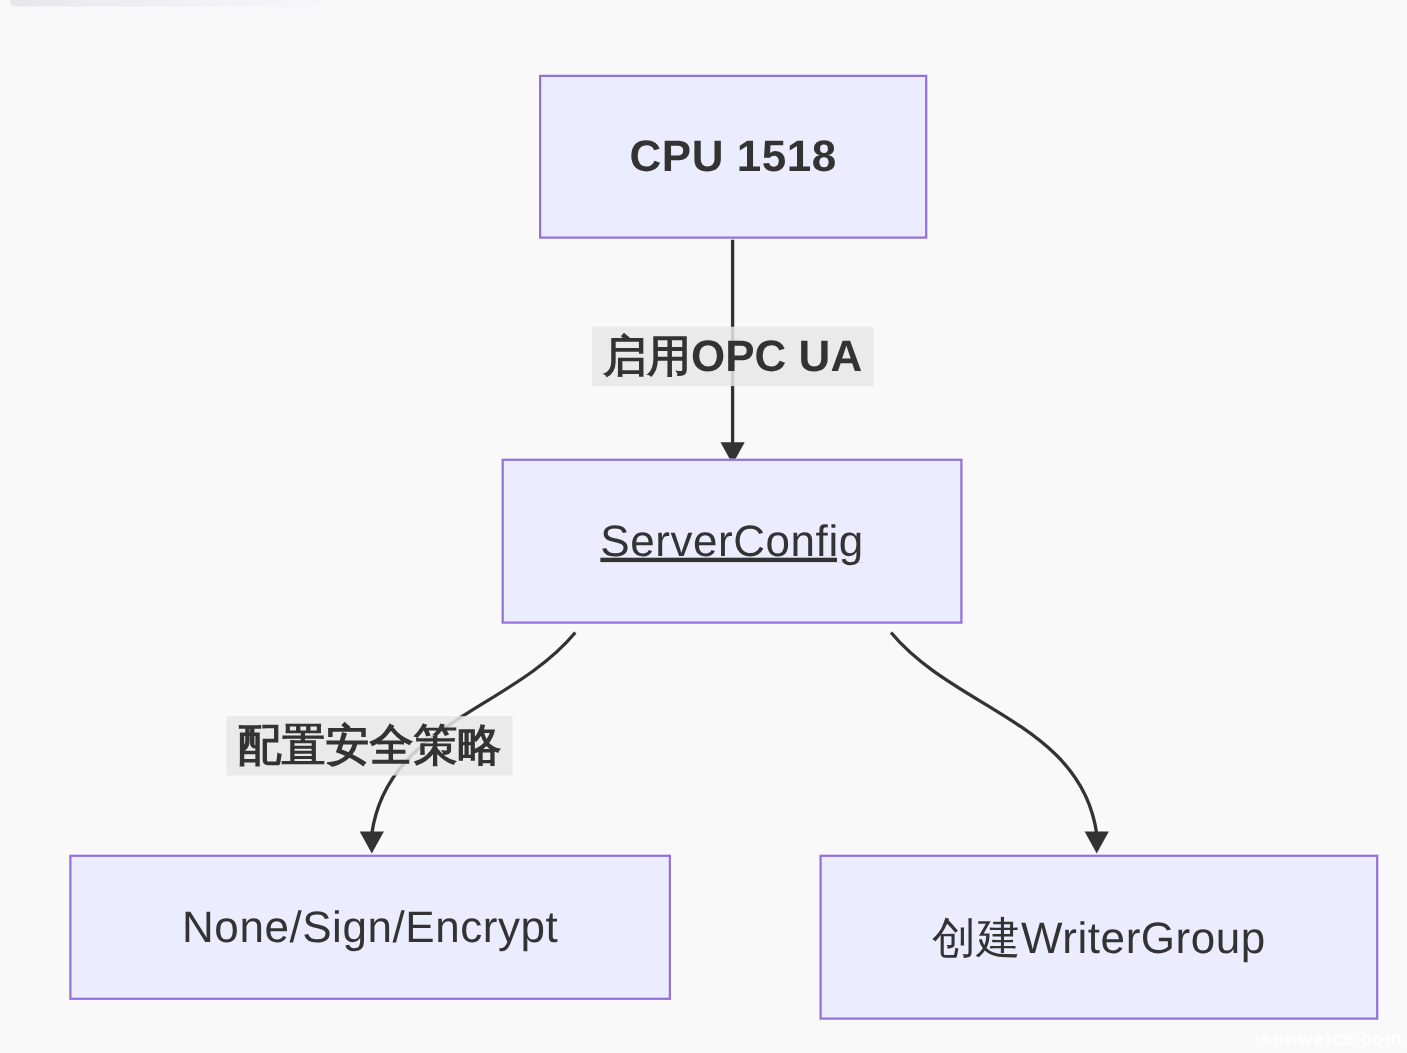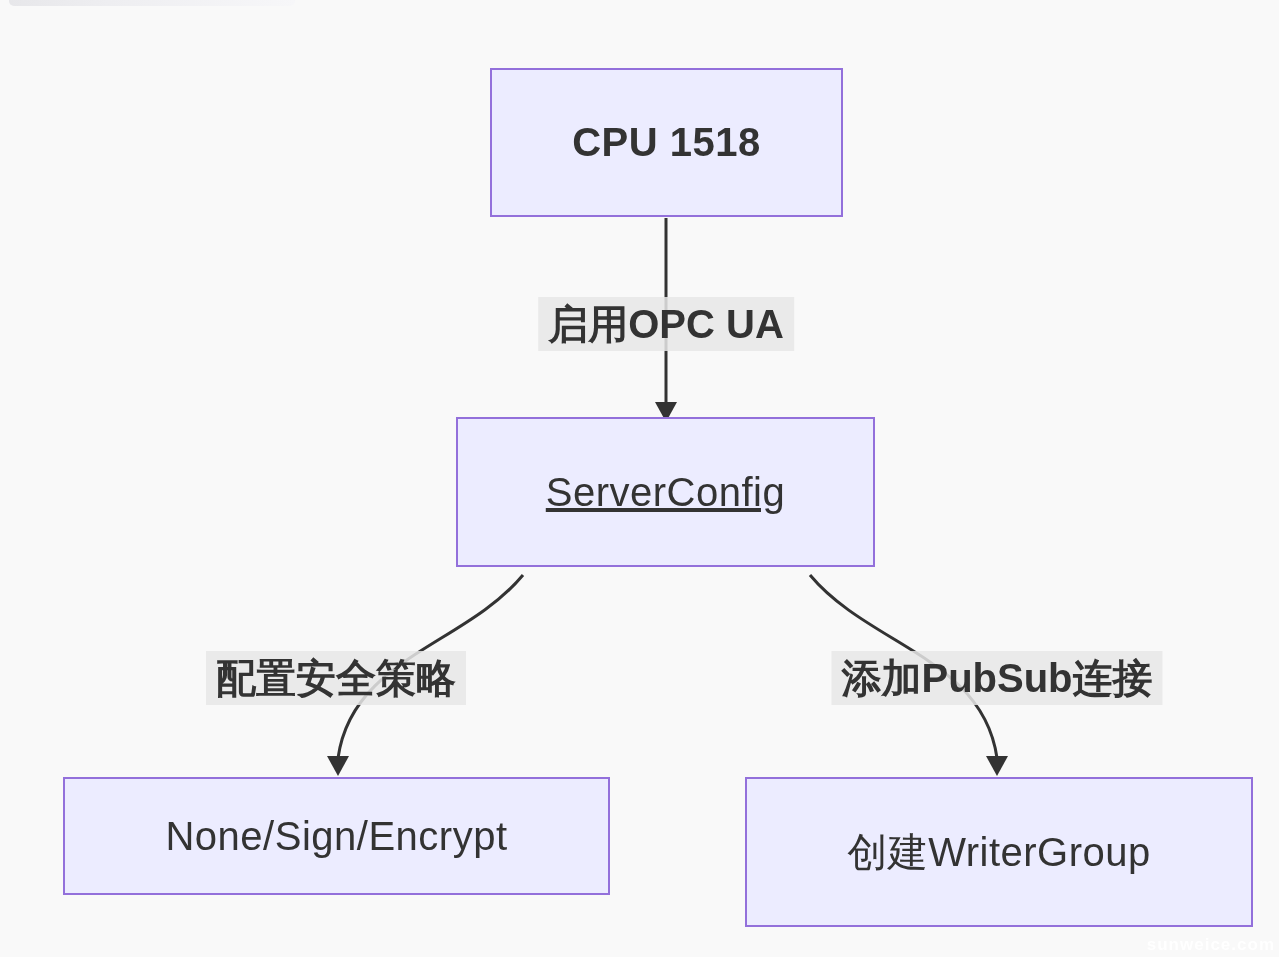--- a/index.html
+++ b/index.html
@@ -93,25 +93,24 @@
     <polygon class="arrowhead" points="327,756 349,756 338,776"></polygon>
 
     <path class="edge-path" d="M 810 575 C 868 645, 983 658, 997 758"></path>
     <polygon class="arrowhead" points="986,756 1008,756 997,776"></polygon>
   </svg>
 
   <div class="node" style="left:490px; top:68px; width:353px; height:149px;font-weight:bold;">CPU 1518</div>
 
   <div class="node" style="left:456px; top:417px; width:419px; height:150px;text-decoration:underline;">ServerConfig</div>
 
-  <div class="node" style="left:63px; top:777px; width:547px; height:118px;">None/Sign/Encrypt</div>
+  <div class="node" style="left:63px; top:777px; width:547px; height:132px;">None/Sign/Encrypt</div>
 
   <div class="node" style="left:745px; top:777px; width:508px; height:150px;">创建WriterGroup</div>
 
   <div class="edge-label" style="left:666px; top:324px;">启用OPC UA</div>
 
   <div class="edge-label" style="left:336px; top:678px;">配置安全策略</div>
 
-  <div class="edge-label" style="left:997px; top:678px;">添加PubSub连接</div>
 
   <div id="watermark">sunweice.com</div>
 
 </div>
 
 </body></html>

